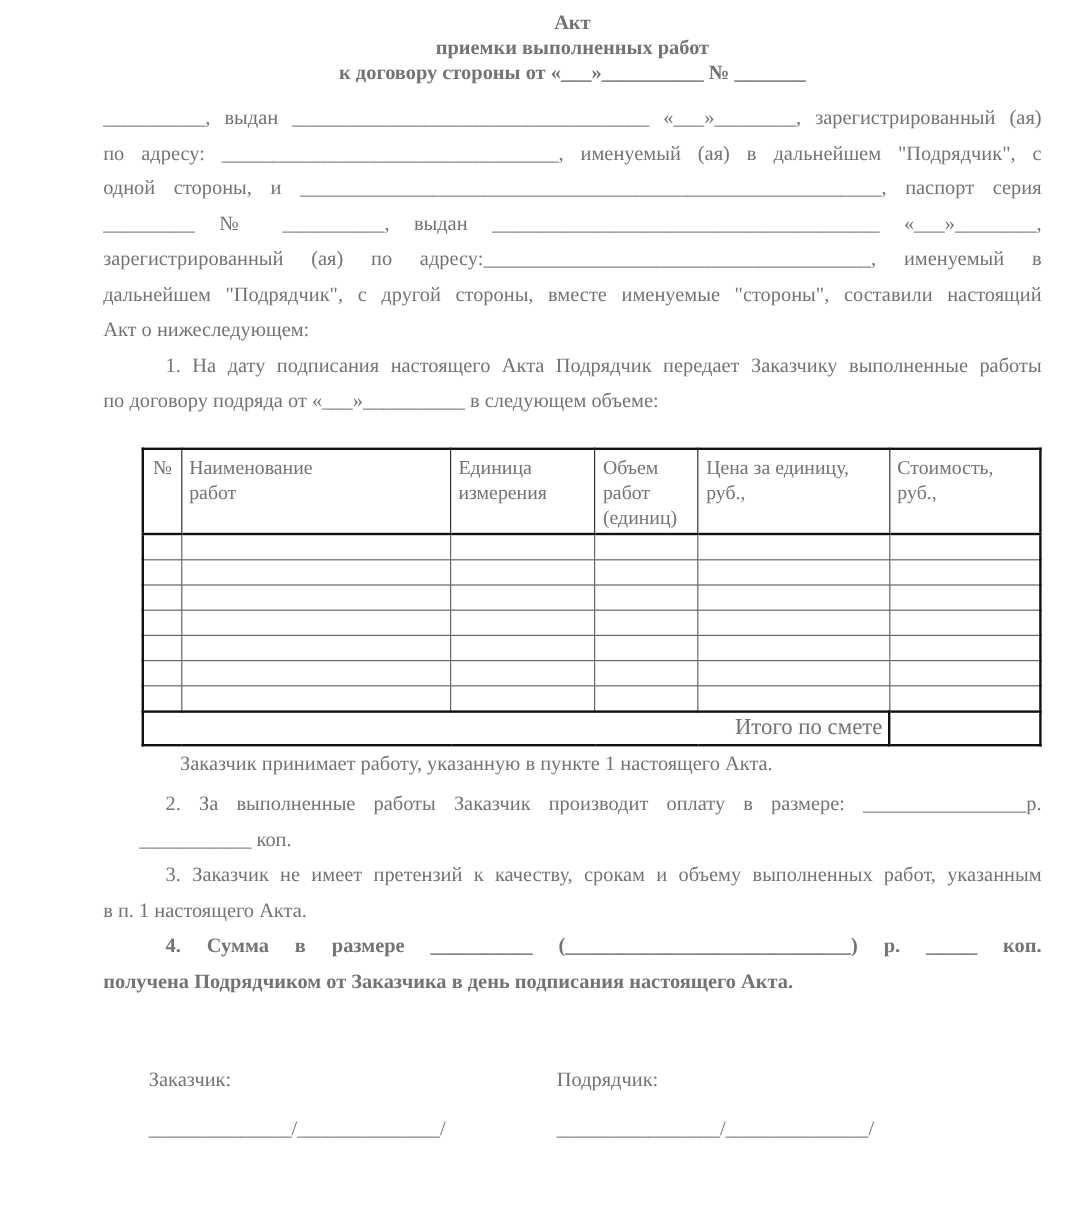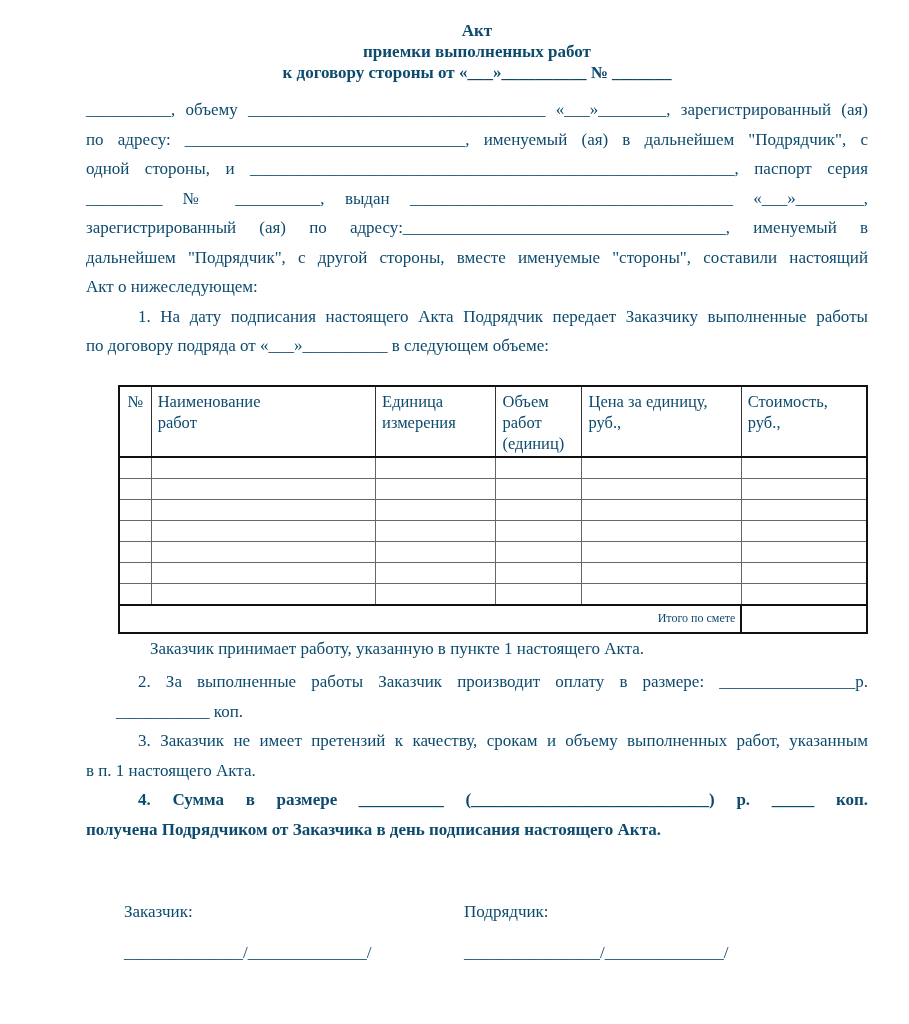--- a/index.html
+++ b/index.html
@@ -1,24 +1,24 @@
 <!DOCTYPE html>
 <html><head>
 <meta charset="utf-8">
 <style>
   html,body{margin:0;padding:0;background:#fff;}
   .page{
     position:relative;
     width:909px;height:992px;
     box-sizing:border-box;
-    padding:20px 41px 0 86px;
+    padding:8px 41px 0 86px;
     background:#fff;
     font-family:"Liberation Serif", serif;
     font-size:17px;
-    color:#0c4a6e;
+    color:#737373;
     overflow:hidden;
   }
   .title-block{ text-align:center; font-weight:700; line-height:21px; }
   .title-line{ white-space:pre; }
   .date-row{
     display:flex; justify-content:space-between;
     margin-top:17px; line-height:20px; white-space:pre;
   }
   .para{ line-height:29.5px; }
   .mt12{ margin-top:12px; }
@@ -54,21 +54,21 @@
   }
   table.works th.num{ text-align:center; padding-left:2px; padding-right:2px; }
   table.works td.empty{
     height:18px;
     border:1px solid #666;
   }
   table.works tr.total td{
     border:2px solid #111;
     height:28px;
     box-sizing:border-box;
-    font-size:12px;
+    font-size:19px;
   }
   td.total-label{ text-align:right; padding-right:5px; }
 
   .post-table{ }
 
   .sig-row{ display:flex; margin-top:57px; line-height:21px; }
   .sig-col-left{ margin-left:38px; width:290px; }
   .sig-col-right{ margin-left:50px; }
   .sig-line{ margin-top:20px; white-space:pre; }
 </style>
@@ -78,21 +78,21 @@
 <div class="page">
 
   <div class="title-block">
     <div class="title-line">Акт</div>
     <div class="title-line">приемки выполненных работ</div>
     <div class="title-line">к договору стороны от «___»__________ № _______</div>
   </div>
 
 
   <div class="para mt12">
-    <div class="jline">__________, объему ___________________________________ «___»________, зарегистрированный (ая)</div>
+    <div class="jline">__________, выдан ___________________________________ «___»________, зарегистрированный (ая)</div>
     <div class="jline">по адресу: _________________________________, именуемый (ая) в дальнейшем "Подрядчик", с</div>
     <div class="jline">одной стороны, и _________________________________________________________, паспорт серия</div>
     <div class="jline">_________ № __________, выдан ______________________________________ «___»________,</div>
     <div class="jline">зарегистрированный (ая) по адресу:______________________________________, именуемый в</div>
     <div class="jline">дальнейшем "Подрядчик", с другой стороны, вместе именуемые "стороны", составили настоящий</div>
     <div class="lline">Акт о нижеследующем:</div>
   </div>
 
   <div class="para">
     <div class="jline pl52">1. На дату подписания настоящего Акта Подрядчик передает Заказчику выполненные работы</div>

